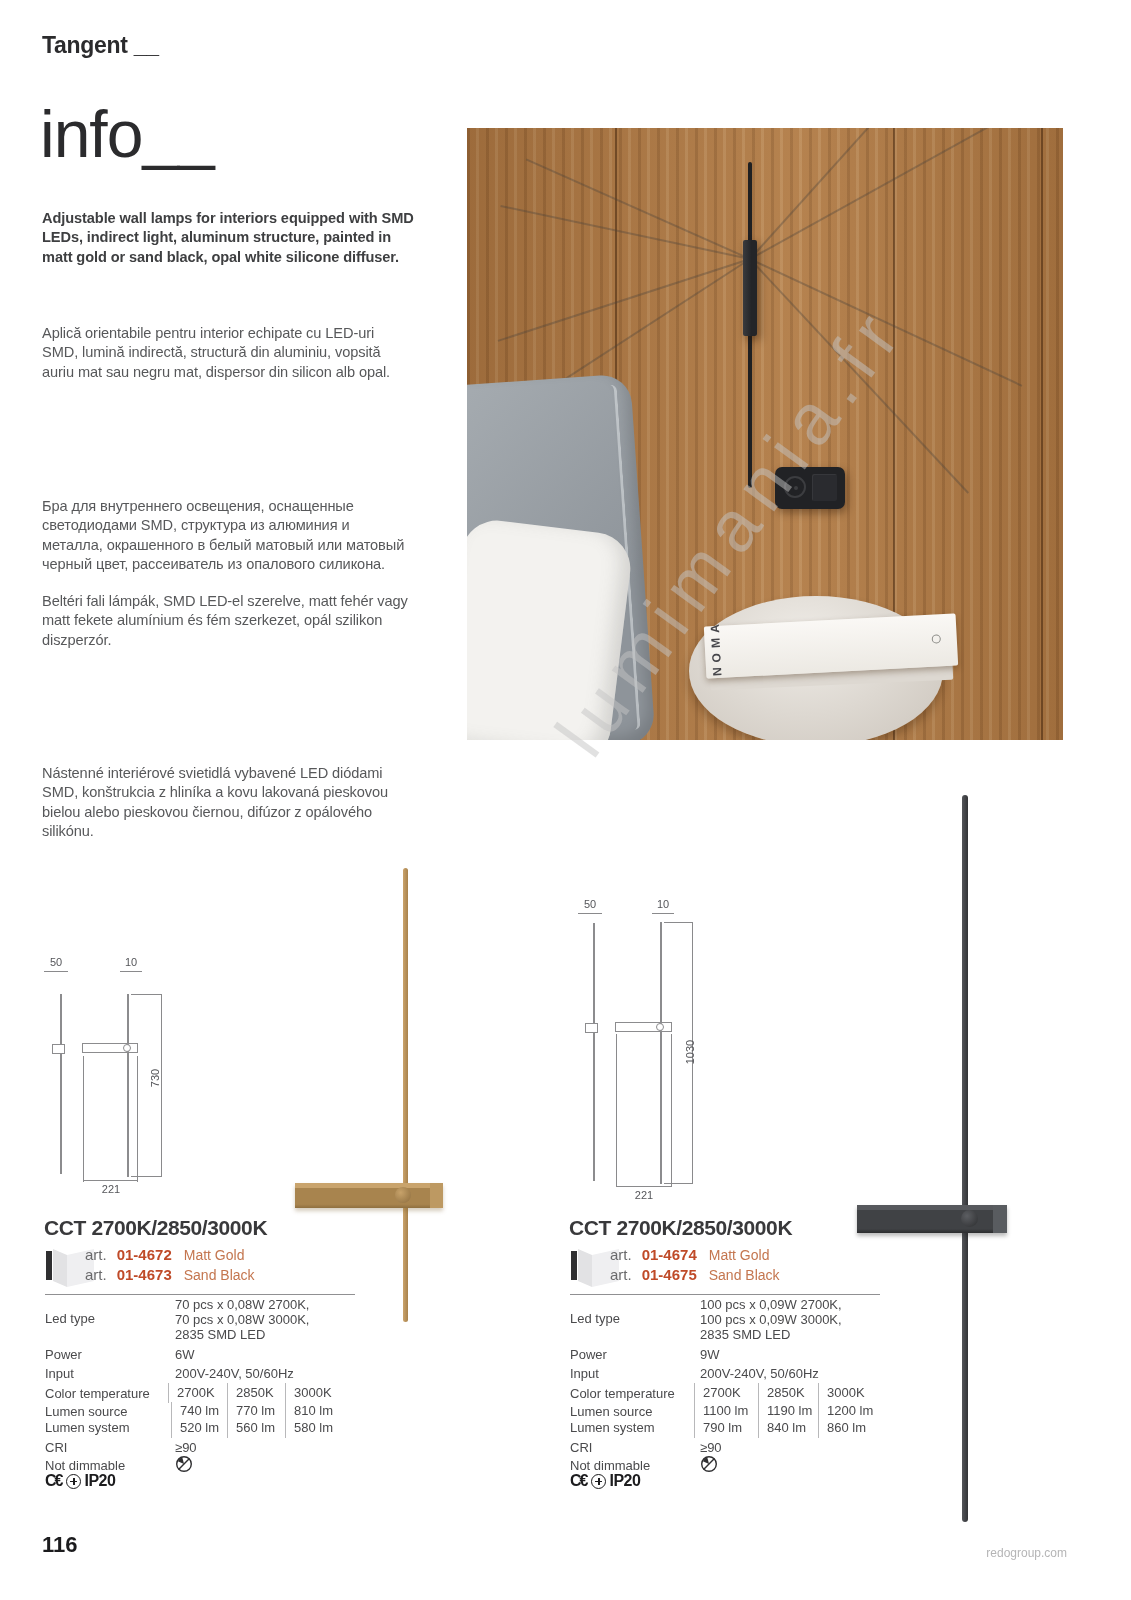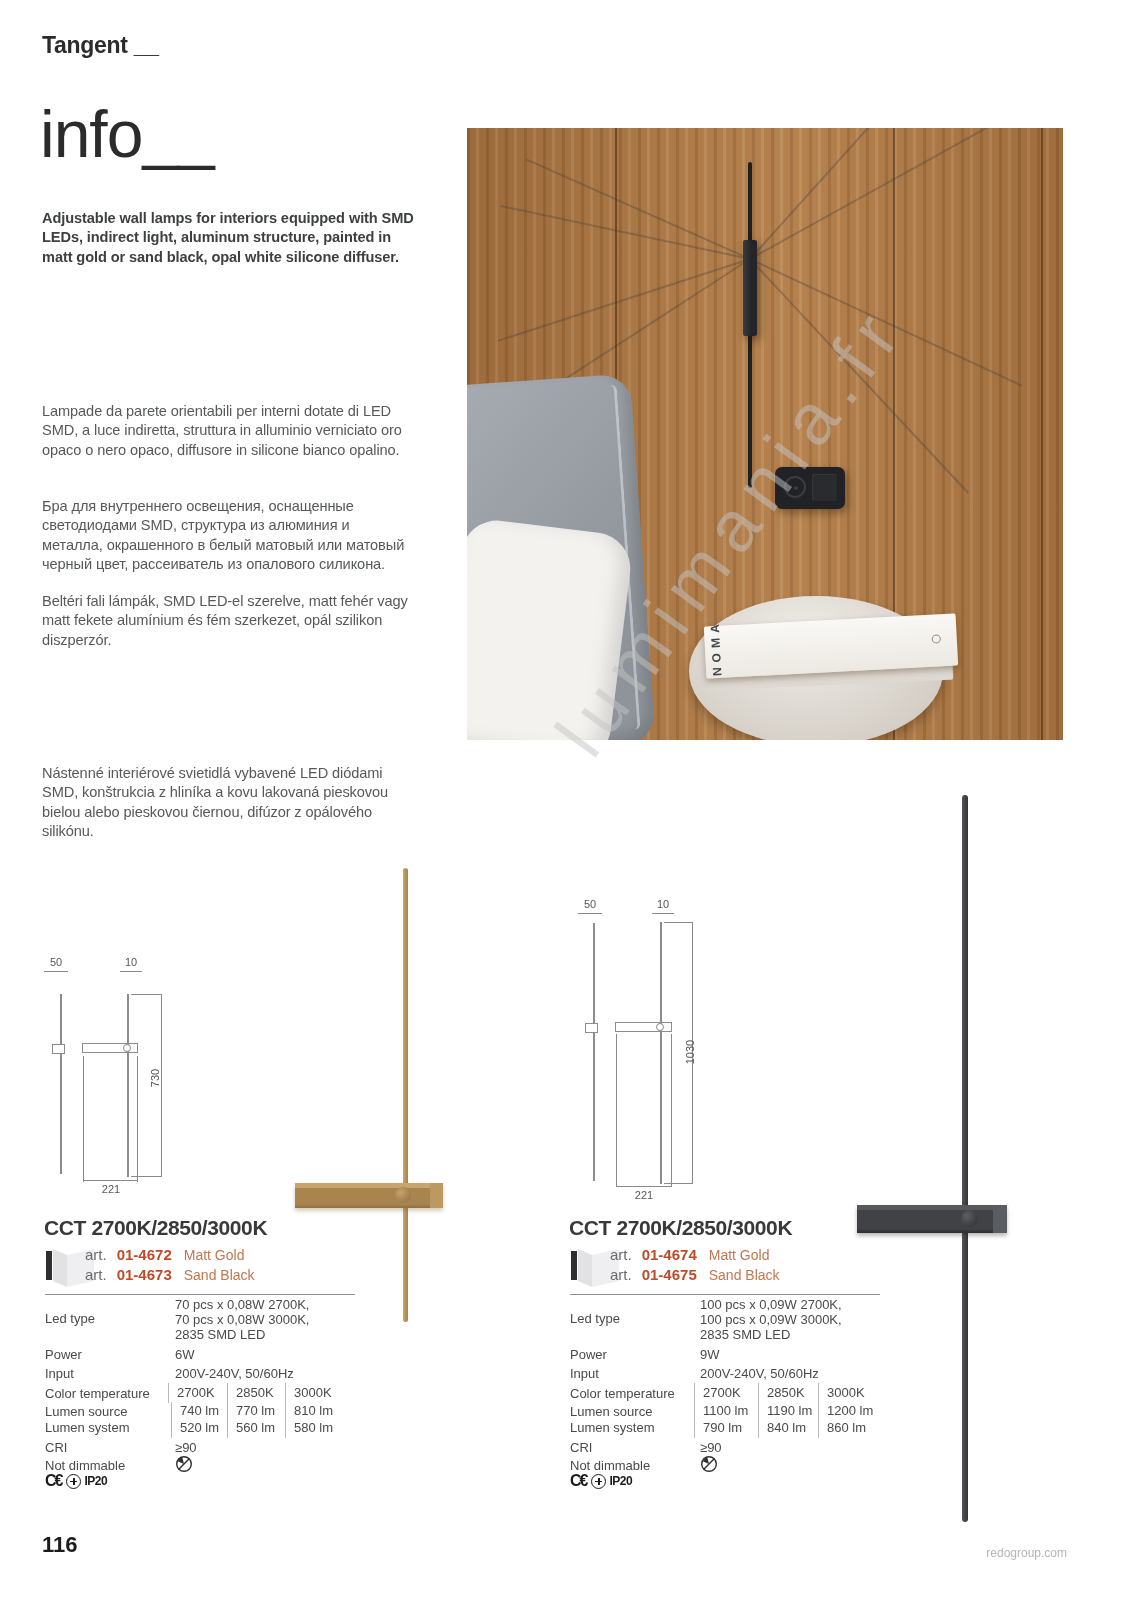--- a/index.html
+++ b/index.html
@@ -74,36 +74,36 @@
   .spec-value { position:absolute; font-size:13px; color:#4a4a4c; }
   .spec-multi span { display:block; line-height:14.8px; }
   .cell { position:absolute; border-left:1px solid #b8b8ba; padding-left:8px; font-size:13px; color:#4a4a4c; }
   .cell2 span { display:block; line-height:16.5px; }
   .nd-icon { position:absolute; }
   .cert-row { position:absolute; display:flex; align-items:center; }
   .ce-mark { font-size:16px; font-weight:700; color:#1c1c1e; letter-spacing:-2px; }
   .class-icon { width:15px; height:15px; border:1.4px solid #1c1c1e; border-radius:50%; margin:0 3px 0 5px; position:relative; }
   .class-icon::before { content:""; position:absolute; left:3px; top:6px; width:7px; height:1.4px; background:#1c1c1e; }
   .class-icon::after { content:""; position:absolute; left:6px; top:3px; width:1.4px; height:7px; background:#1c1c1e; }
-  .ip-rating { font-size:12px; font-weight:800; color:#1c1c1e; letter-spacing:-0.5px; }
+  .ip-rating { font-size:16px; font-weight:800; color:#1c1c1e; letter-spacing:-0.5px; }
 
   
   .page-number { position:absolute; left:42px; top:1532px; font-size:22px; font-weight:700; color:#1b1b1d; }
   .website { position:absolute; right:64px; top:1546px; font-size:12px; color:#b5b5b6; text-decoration:none; }
 </style>
 </head>
 <body>
 
 <div class="page">
 
   <div class="brand">Tangent __</div>
   <div class="info-title">info__</div>
 
   <p class="desc en" style="top:209px;">Adjustable wall lamps for interiors equipped with SMD LEDs, indirect light, aluminum structure, painted in matt gold or sand black, opal white silicone diffuser.</p>
-  <p class="desc" style="top:402px;">Lampade da parete orientabili per interni dotate di LED SMD, a luce indiretta, struttura in alluminio verniciato oro opaco o nero opaco, diffusore in silicone bianco opalino.</p>
+  <p class="desc" style="top:324px;">Aplică orientabile pentru interior echipate cu LED-uri SMD, lumină indirectă, structură din aluminiu, vopsită auriu mat sau negru mat, dispersor din silicon alb opal.</p>
   <p class="desc" style="top:497px;">Бра для внутреннего освещения, оснащенные светодиодами SMD, структура из алюминия и металла, окрашенного в белый матовый или матовый черный цвет, рассеиватель из опалового силикона.</p>
   <p class="desc" style="top:592px;">Beltéri fali lámpák, SMD LED-el szerelve, matt fehér vagy matt fekete alumínium és fém szerkezet, opál szilikon diszperzór.</p>
   <p class="desc" style="top:764px;">Nástenné interiérové svietidlá vybavené LED diódami SMD, konštrukcia z hliníka a kovu lakovaná pieskovou bielou alebo pieskovou čiernou, difúzor z opálového silikónu.</p>
 
   <div class="photo">
     <div class="wood"></div>
     <div class="plank" style="left:148px;"></div>
     <div class="plank" style="left:426px;"></div>
     <div class="plank" style="left:574px;"></div>
     <div class="ray" style="width:255px; transform:rotate(192deg);"></div>

